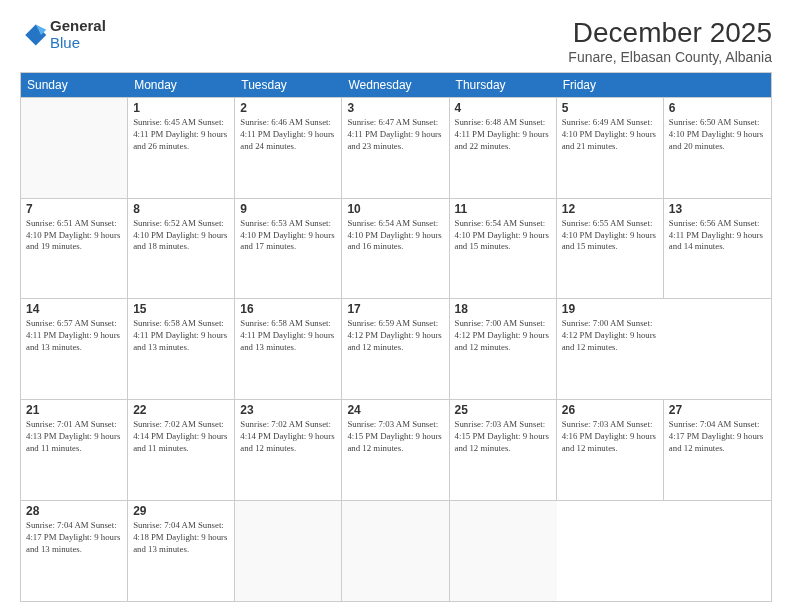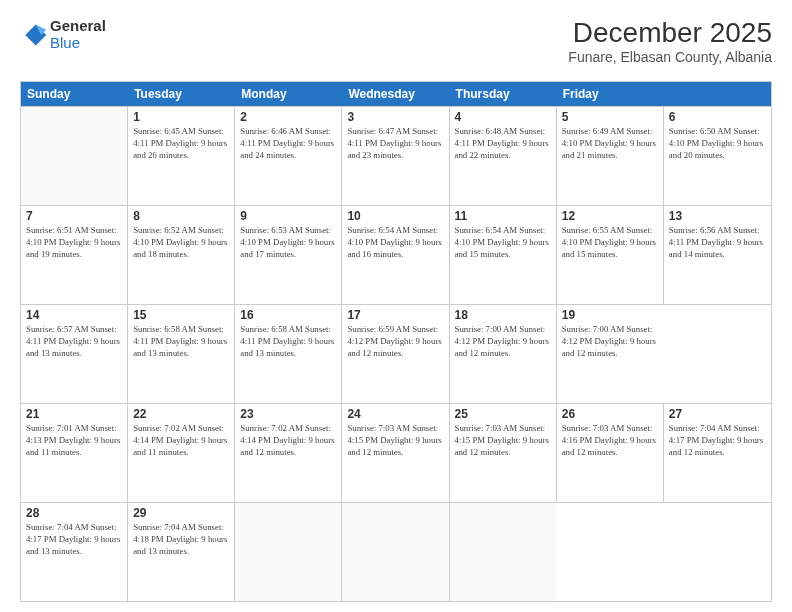--- a/index.html
+++ b/index.html
@@ -14,21 +14,21 @@
       width: 792px;
       height: 612px;
       padding: 18px 20px 10px 20px;
       display: flex;
       flex-direction: column;
     }
     .header {
       display: flex;
       justify-content: space-between;
       align-items: flex-start;
-      margin-bottom: 16px;
+      margin-bottom: 7px;
     }
     .logo {
       display: flex;
       align-items: center;
       gap: 0px;
     }
     .logo-text {
       display: flex;
       flex-direction: column;
       line-height: 1.1;
@@ -68,21 +68,21 @@
       border: 1px solid #ccc;
     }
     .cal-header {
       display: grid;
       grid-template-columns: repeat(7, 1fr);
       background: #2575c4;
     }
     .cal-header-cell {
       color: #fff;
       font-size: 12px;
-      font-weight: bold;
+      font-weight: normal;
       padding: 5px 6px;
       text-align: left;
     }
     .cal-body {
       display: flex;
       flex-direction: column;
       flex: 1;
     }
     .cal-row {
       display: grid;
@@ -136,22 +136,22 @@
     </div>
     <div class="title-block">
       <div class="month-title">December 2025</div>
       <div class="subtitle">Funare, Elbasan County, Albania</div>
     </div>
   </div>
 
   <div class="calendar">
     <div class="cal-header">
       <div class="cal-header-cell">Sunday</div>
+      <div class="cal-header-cell">Monday</div>
       <div class="cal-header-cell">Tuesday</div>
-      <div class="cal-header-cell">Monday</div>
       <div class="cal-header-cell">Wednesday</div>
       <div class="cal-header-cell">Thursday</div>
       <div class="cal-header-cell">Friday</div>
     </div>
     <div class="cal-body" id="cal-body">
     <div class="cal-row">
           <div class="cal-cell empty"></div>
           <div class="cal-cell">
             <span class="day-num">1</span>
             <div class="cell-info">Sunrise: 6:45 AM

